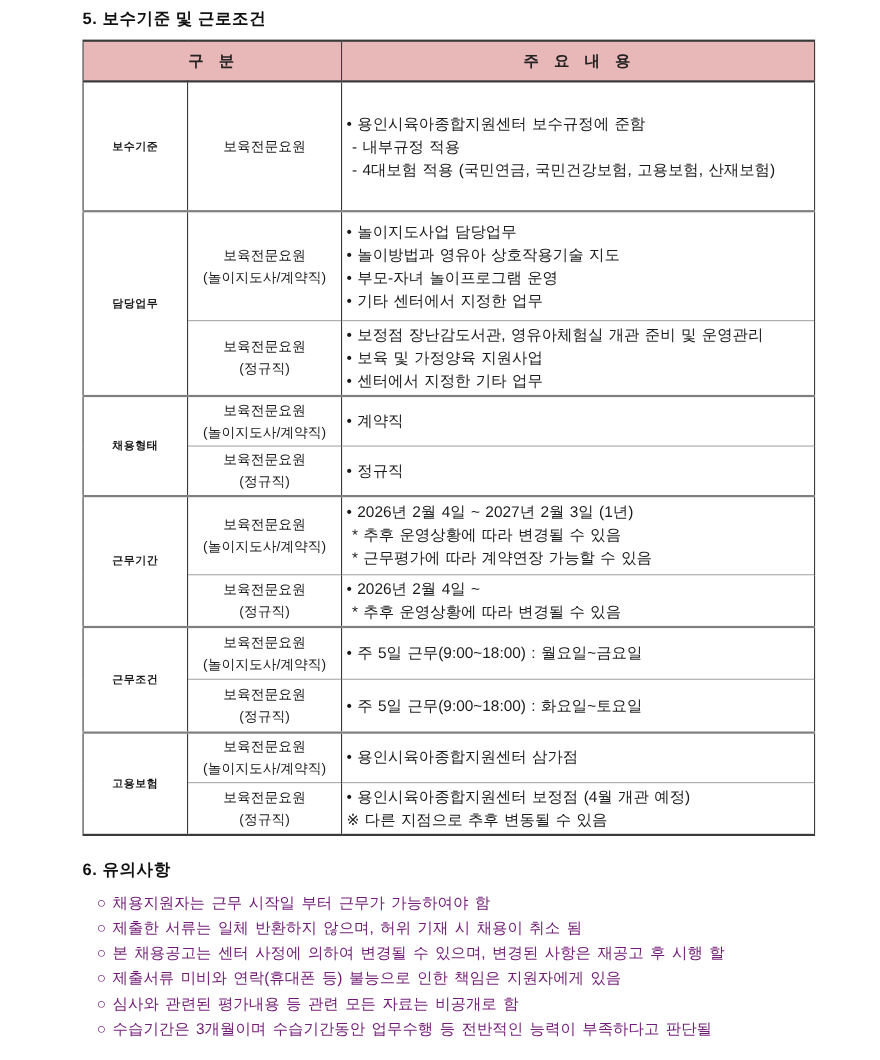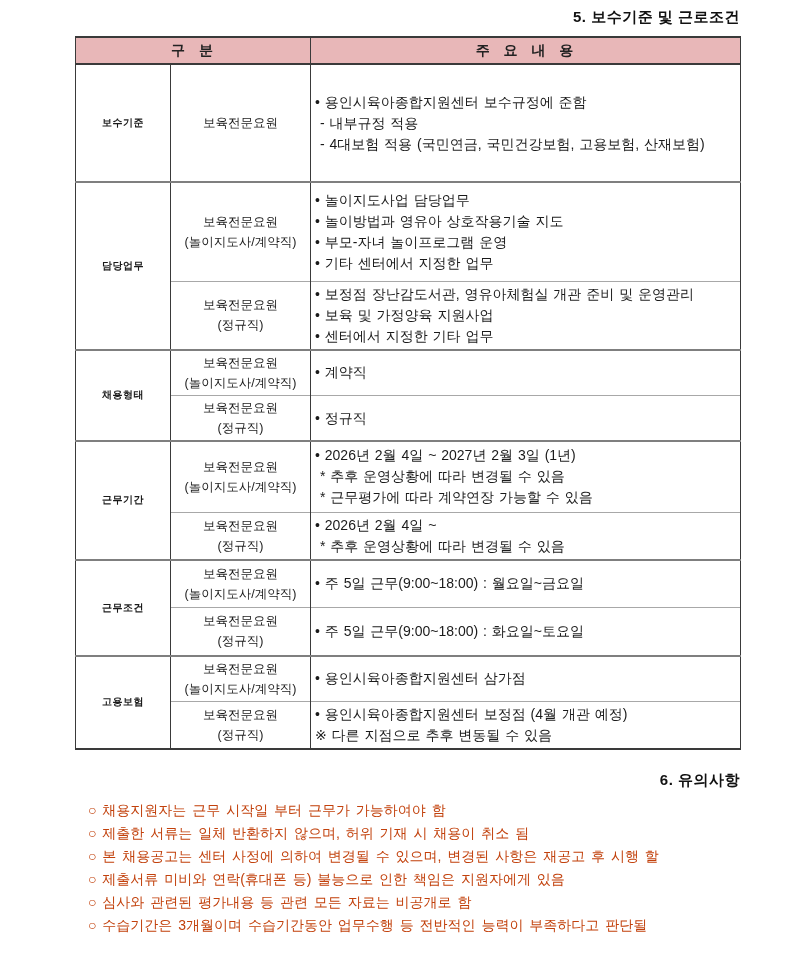--- a/index.html
+++ b/index.html
@@ -13,40 +13,39 @@
     font-family: "Liberation Sans", "DejaVu Sans", sans-serif;
     color: #1a1a1a;
     overflow: hidden;
   }
   .sec-title {
     font-size: 15px;
     font-weight: bold;
     color: #111111;
     margin: 2px 0 9px 0;
     letter-spacing: 0.5px;
-    text-align: right;
   }
   table.main {
     width: 665px;
     border-collapse: collapse;
     table-layout: fixed;
   }
   table.main col.c1 { width: 95px; }
   table.main col.c2 { width: 140px; }
   table.main col.c3 { width: 430px; }
   table.main th, table.main td {
     border-left: 1px solid #3a3a3a;
     border-right: 1px solid #3a3a3a;
     vertical-align: middle;
     padding: 2px 4px;
     box-sizing: border-box;
   }
   table.main thead th {
     background: #e8b7b8;
-    height: 27px;
+    height: 37px;
     font-size: 14px;
     font-weight: bold;
     color: #222222;
     text-align: center;
     border-top: 2px solid #3a3a3a;
     border-bottom: 2px solid #3a3a3a;
     white-space: pre;
     letter-spacing: 2px;
     margin-top: 15px;
   }
@@ -82,21 +81,21 @@
   .notes-block { margin-top: 21px; }
   .notes-list {
     margin-top: 7px;
     padding-left: 13px;
   }
   .notes-list .nln {
     font-size: 14px;
     line-height: 23px;
     white-space: pre-wrap;
     word-spacing: 2px;
-    color: #c2410c;
+    color: #701a75;
   }
   .hr118 { height: 118px; }
   .hr99  { height: 99px; }
   .hr64  { height: 64px; }
   .hr46  { height: 46px; }
   .hr45  { height: 45px; }
   .hr71  { height: 71px; }
   .hr43  { height: 43px; }
   .hr48  { height: 48px; }
 </style>

